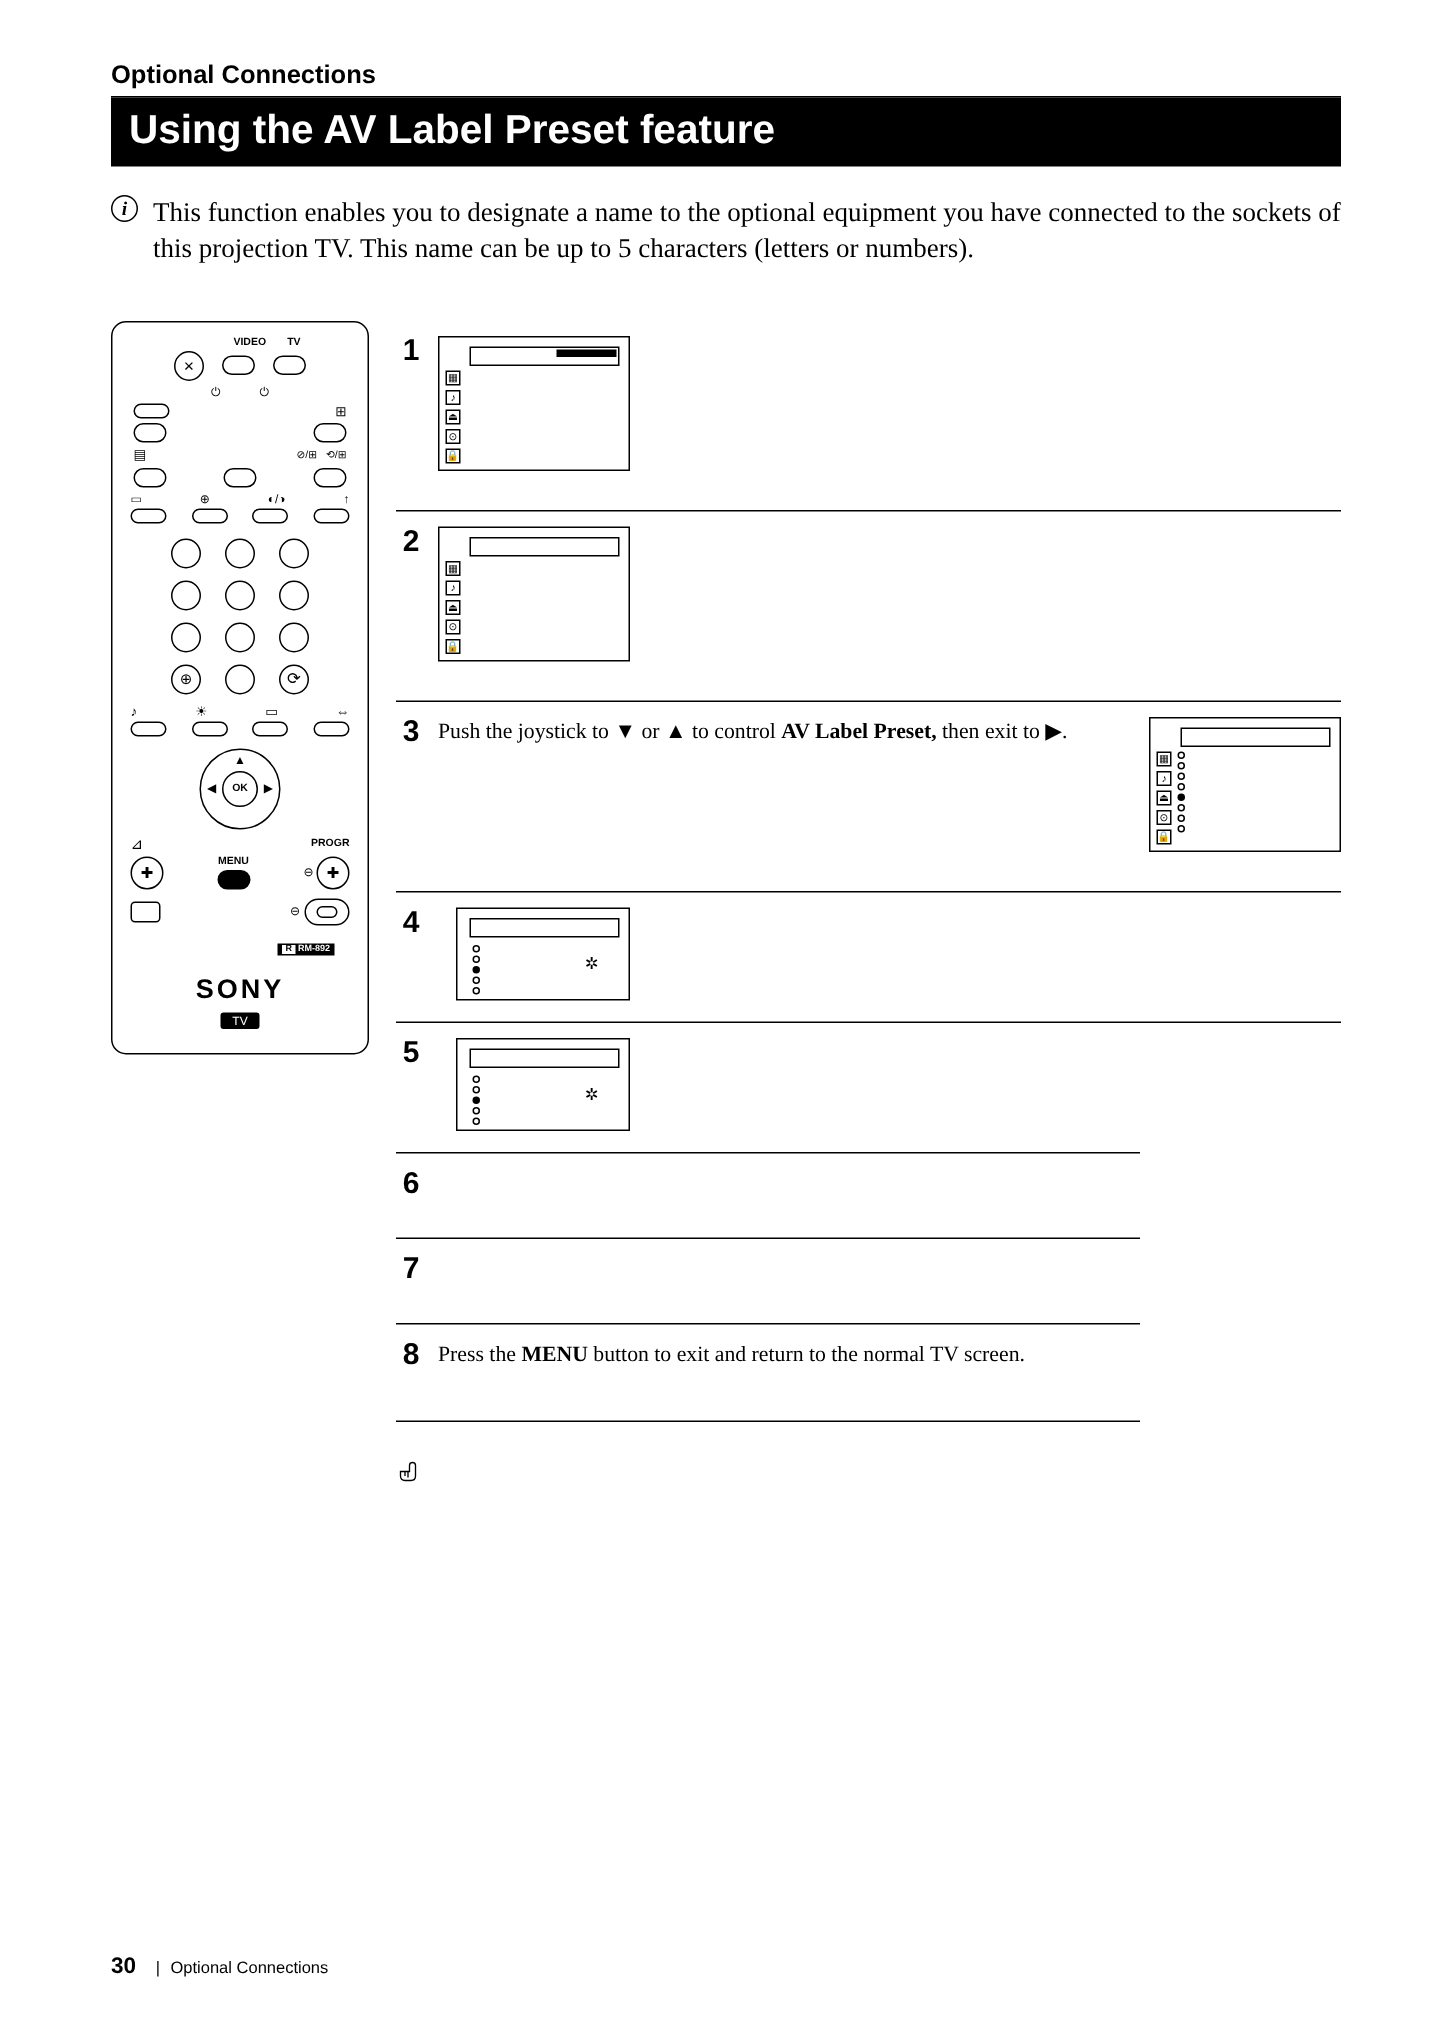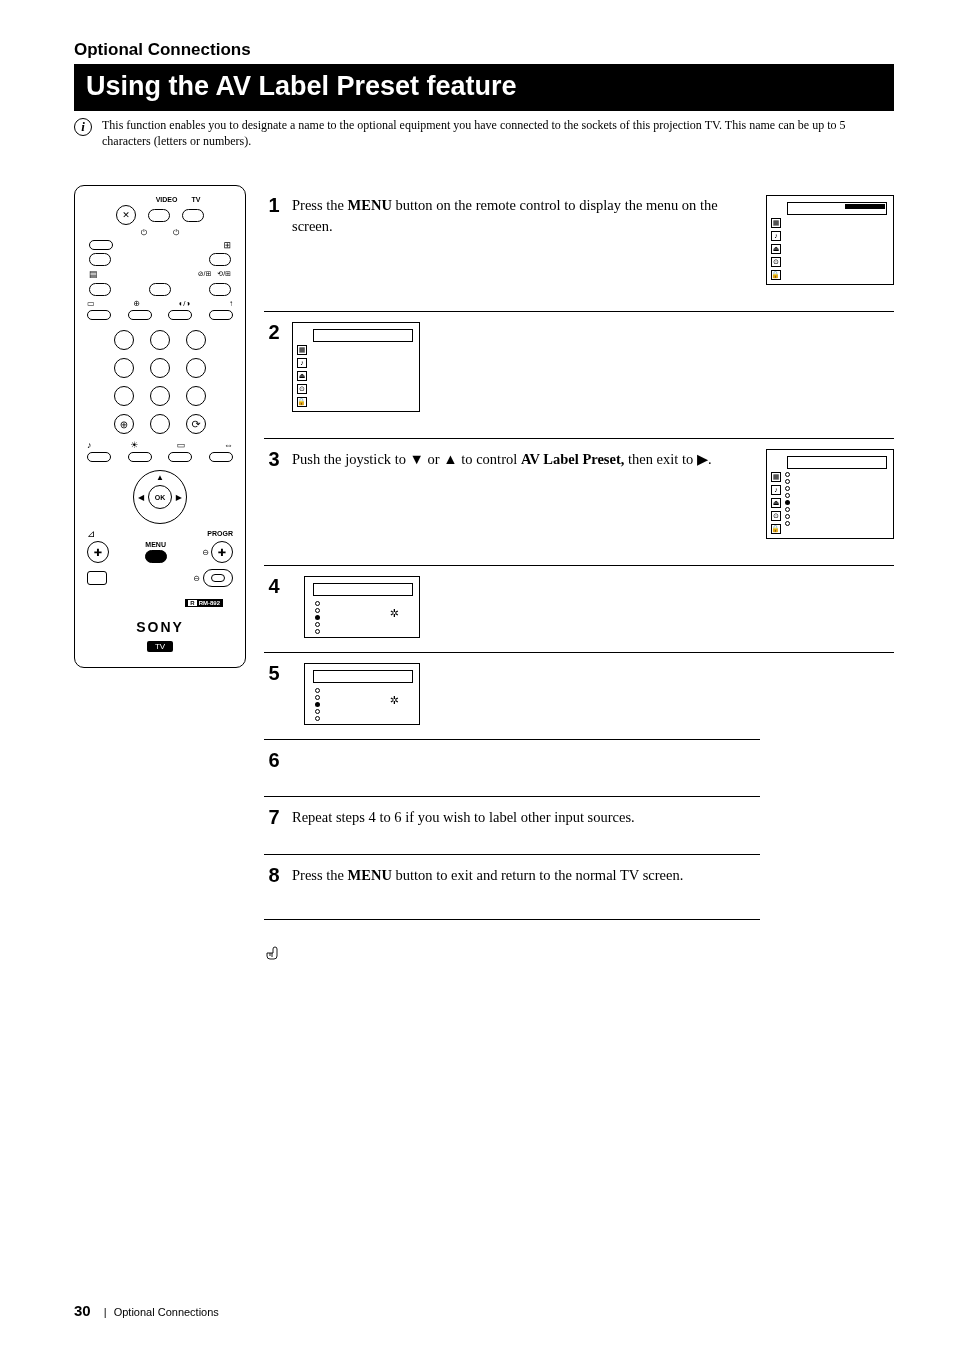--- a/index.html
+++ b/index.html
@@ -1,34 +1,34 @@
 <!DOCTYPE html>
 <html><head>
 <meta charset="utf-8">
 <style>
   * { margin:0; padding:0; box-sizing:border-box; }
   body { width:954px; height:1349px; background:#fff; font-family:Georgia,'Times New Roman',serif; color:#000; position:relative; }
   .page { padding:40px 60px 20px 74px; }
   .section-head { font-family:Arial,Helvetica,sans-serif; font-weight:bold; font-size:17px; margin-bottom:4px; }
   .head-rule { border:0; border-top:1.5px solid #000; margin-bottom:0; }
-  .title-bar { background:#000; color:#fff; font-family:Arial,Helvetica,sans-serif; font-weight:bold; font-size:27px; padding:6px 12px 9px 12px; margin-bottom:6px; }
+  .title-bar { background:#000; color:#fff; font-family:Arial,Helvetica,sans-serif; font-weight:bold; font-size:27px; padding:6px 12px 9px 12px; margin-bottom:18px; }
   .intro-row { display:flex; align-items:flex-start; gap:10px; margin-bottom:36px; }
   .info-circle { width:18px; height:18px; border:1.4px solid #000; border-radius:50%; font-family:Georgia,serif; font-weight:bold; font-style:italic; font-size:13px; display:flex; align-items:center; justify-content:center; flex:0 0 18px; margin-top:1px; }
-  .intro-text { font-size:12px; line-height:1.35; }
+  .intro-text { font-size:18px; line-height:1.35; }
   .main-row { display:flex; gap:18px; align-items:flex-start; }
   .remote { width:172px; border:1.5px solid #000; border-radius:10px; padding:10px 8px 14px 8px; font-family:Arial,sans-serif; }
   .remote-row { display:flex; justify-content:center; align-items:center; gap:8px;}
   .oval { width:22px; height:13px; border:1.2px solid #000; border-radius:7px; }
   .circ { width:20px; height:20px; border:1.2px solid #000; border-radius:50%; }
   .tiny-lbl { font-size:7px; font-weight:bold; text-align:center; }
   .joy { width:54px; height:54px; border:1.4px solid #000; border-radius:50%; display:flex; align-items:center; justify-content:center; margin:8px auto 4px auto; position:relative;}
   .joy-ok { width:24px; height:24px; border:1.2px solid #000; border-radius:50%; font-size:7px; font-weight:bold; display:flex; align-items:center; justify-content:center; }
   .joy-tri { position:absolute; font-size:8px; }
   .rm-label { background:#000; color:#fff; font-size:6px; font-weight:bold; padding:1px 3px; display:inline-block; }
-  .sony-row { text-align:center; font-family:Arial,sans-serif; font-weight:bold; letter-spacing:2px; font-size:14px; margin-top:10px;}
+  .sony-row { text-align:center; font-family:Arial,sans-serif; font-weight:bold; letter-spacing:2px; font-size:18px; margin-top:10px;}
   .tv-tag { display:inline-block; background:#000; color:#fff; font-size:8px; padding:1px 8px; border-radius:2px; margin-top:3px;}
   .steps { flex:1; }
   .step { border-top:1.4px solid #000; padding:10px 0 26px 0; display:flex; gap:8px; align-items:flex-start; }
   .step-num { font-family:Arial,Helvetica,sans-serif; font-weight:bold; font-size:20px; width:20px; text-align:center; flex:0 0 20px; line-height:1; }
   .step-body { flex:1; font-size:14.5px; line-height:1.4; padding-right:10px; }
   .step-thumb { width:128px; flex:0 0 128px; }
   .thumb-box { border:1.4px solid #000; width:128px; height:90px; position:relative; background:#fff; }
   .thumb-small { border:1.4px solid #000; width:116px; height:62px; position:relative; background:#fff; margin-left:12px;}
   .thumb-side-icons { position:absolute; left:4px; top:22px; display:flex; flex-direction:column; gap:3px; }
   .ic { width:10px; height:10px; border:1px solid #000; font-size:7px; display:flex; align-items:center; justify-content:center; }
@@ -184,23 +184,20 @@
         <span class="rm-label"><span style="background:#fff;color:#000;padding:0 2px;margin-right:2px;font-size:6px">R</span><span>RM-892</span></span>
       </div>
       <div class="sony-row">SONY</div>
       <div style="text-align:center"><span class="tv-tag">TV</span></div>
     </div>
 
     <div class="steps">
 
       <div class="step" style="border-top:none;">
         <div class="step-num">1</div>
-        <div class="step-body">
-          <span>Press the </span><b>MENU</b><span> button on the remote control to display the menu on the screen.</span>
-        </div>
         <div class="step-thumb">
           <div class="thumb-box">
             <div class="thumb-bar"></div>
               <div class="thumb-bar-fill"></div>
             <div class="thumb-side-icons">
               <div class="ic">▦</div>
               <div class="ic">♪</div>
               <div class="ic">⏏</div>
               <div class="ic">⊙</div>
               <div class="ic">🔒</div>
@@ -287,21 +284,20 @@
           </div>
         </div>
       </div>
 
       <div class="after-step">
         <div class="step-num">6</div>
       </div>
 
       <div class="after-step">
         <div class="step-num">7</div>
-        <div class="step-body">Repeat steps 4 to 6 if you wish to label other input sources.</div>
       </div>
 
       <div class="after-step" style="padding-bottom:34px;">
         <div class="step-num">8</div>
         <div class="step-body">
           <span>Press the </span><b>MENU</b><span> button to exit and return to the normal TV screen.</span>
         </div>
       </div>
 
       <div class="note-row">

